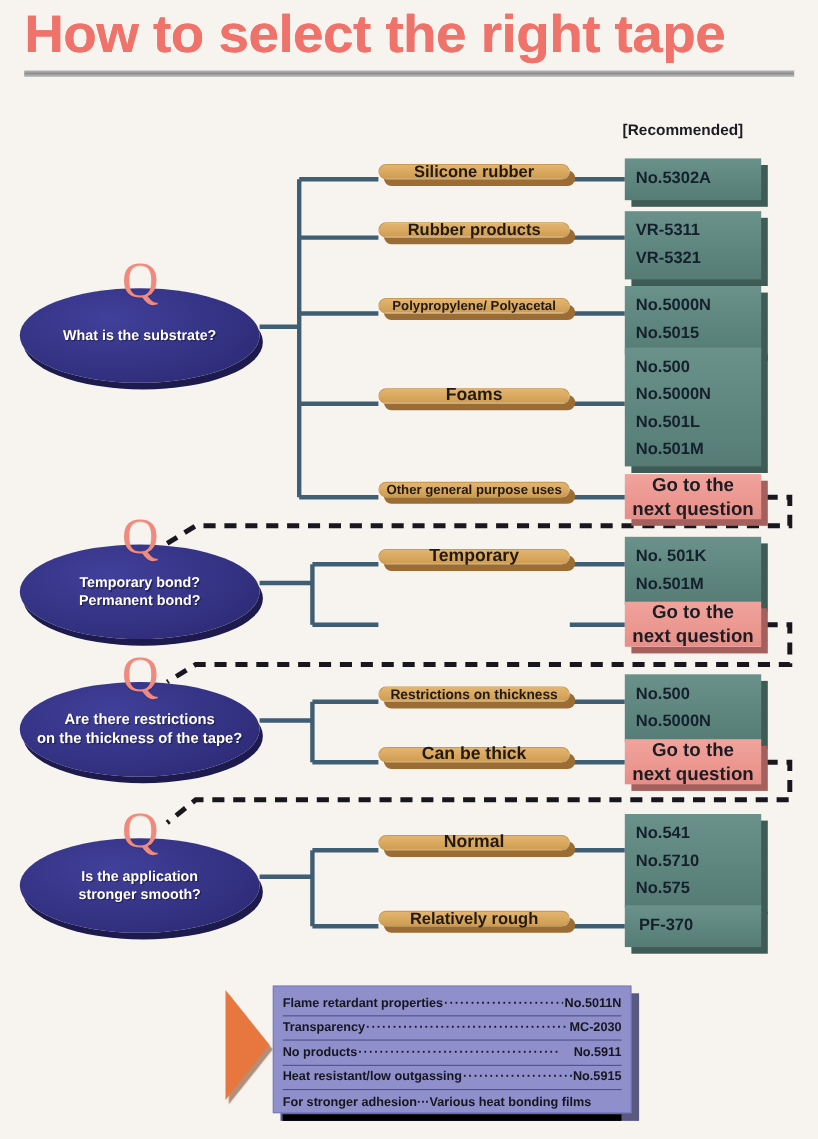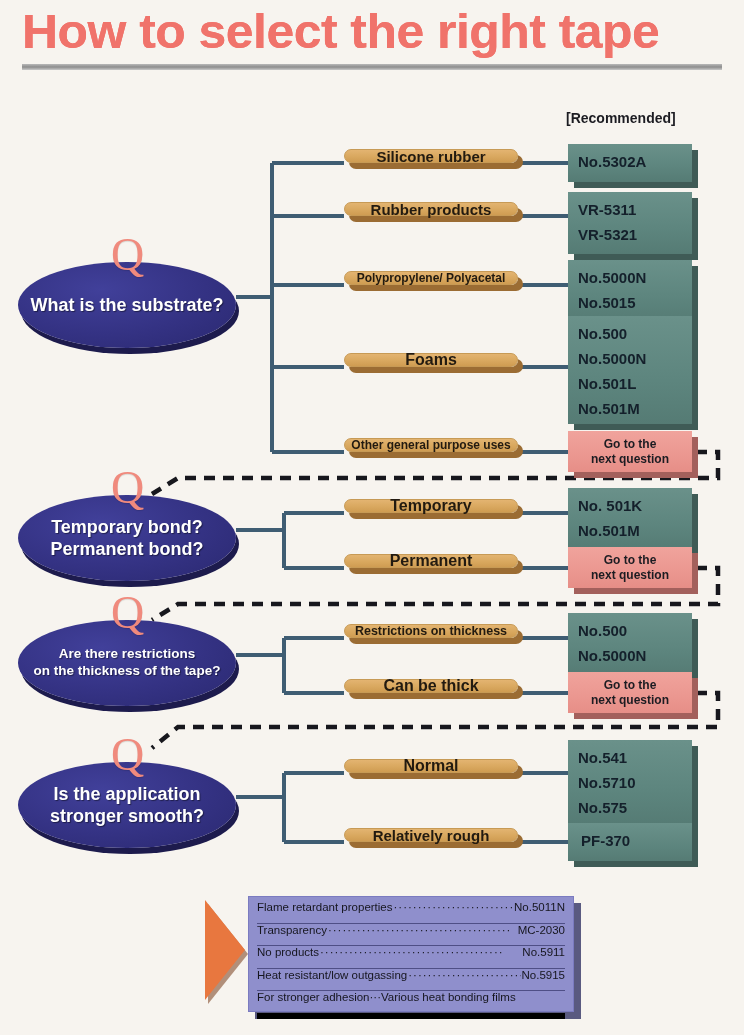--- a/index.html
+++ b/index.html
@@ -42,21 +42,21 @@
   .q-node{position:absolute;}
   .q-ellipse{
     position:absolute;left:0;top:0;
     width:218px;height:86px;border-radius:50%;
     background:radial-gradient(ellipse at 38% 32%,#41409a 0%,#343283 55%,#2a2870 100%);
     box-shadow:3px 6px 0 #1d1b4d;
     display:flex;align-items:center;justify-content:center;
     text-align:center;
   }
   .q-text{
-    color:#ffffff;font-size:18px;font-weight:bold;line-height:1.25;
+    color:#ffffff;font-size:13px;font-weight:bold;line-height:1.25;
     text-shadow:1px 1px 1px rgba(0,0,0,.45);
     padding:0 6px;
   }
   .q-text.small{font-size:13.5px;}
   .q-mark{
     position:absolute;
     font-family:"Liberation Serif","DejaVu Serif",serif;
     font-size:46px;color:#f08a7d;line-height:1;
     font-weight:normal;
     text-shadow:0 1px 1px rgba(0,0,0,.12);
@@ -84,21 +84,21 @@
     box-sizing:border-box;
     line-height:25px;
   }
   .result div{white-space:nowrap;}
 
   
   .goto{
     position:absolute;
     background:linear-gradient(180deg,#f0a39c 0%,#eb9790 60%,#e68e87 100%);
     box-shadow:6px 6px 0 #a3605c;
-    color:#1c1c22;font-weight:bold;font-size:12px;
+    color:#1c1c22;font-weight:bold;font-size:17px;
     display:flex;flex-direction:column;align-items:center;justify-content:center;
     line-height:1.25;
     box-sizing:border-box;
   }
   .goto div{white-space:nowrap;}
 
   
   .foot-label{
     position:absolute;left:62px;top:932px;
     font-size:16px;font-weight:bold;color:#17171d;line-height:1.35;
@@ -113,22 +113,22 @@
   }
   .special-box{
     position:absolute;left:248px;top:896px;width:326px;height:116px;
     background:#8f8fcc;
     box-shadow:7px 7px 0 #5a5a80;
     border:1px solid #7b7bc0;
     box-sizing:border-box;
     padding:4px 8px 4px 8px;
   }
   .special-row{
-    display:flex;align-items:flex-start;
-    font-size:11.5px;font-weight:normal;color:#16161f;
+    display:flex;align-items:center;
+    font-size:11.5px;font-weight:bold;color:#16161f;
     border-bottom:1px solid #4f4f86;
     height:21.5px;
     white-space:nowrap;
     overflow:hidden;
   }
   .special-row:last-child{border-bottom:6px solid #000000;}
   .sp-name{flex:0 0 auto;}
   .sp-dots{
     flex:1 1 auto;overflow:hidden;white-space:nowrap;
     color:#16161f;font-size:11.5px;letter-spacing:1px;
@@ -249,23 +249,20 @@
         <div>Temporary bond?</div>
         <div>Permanent bond?</div>
       </div>
     </div>
     <div class="q-mark" style="left:93px;top:-30px;">Q</div>
   </div>
 
   <div class="pill" style="left:344px;top:499px;width:174px;font-size:16px;">
     <span>Temporary</span>
     </div>
-  <div class="pill" style="left:344px;top:554px;width:174px;font-size:16px;">
-    <span>Permanent</span>
-    </div>
 
   <div class="result" style="left:568px;top:488px;width:124px;height:62px;">
     <div>No. 501K</div>
     <div>No.501M</div>
     </div>
 
   <div class="goto" style="left:568px;top:547px;width:124px;height:41px;">
     <div>Go to the</div>
     <div>next question</div>
     </div>

